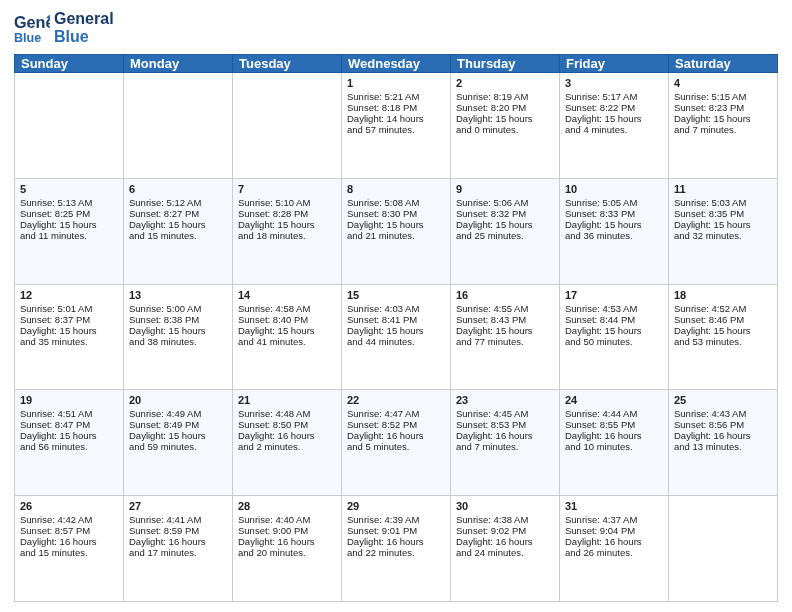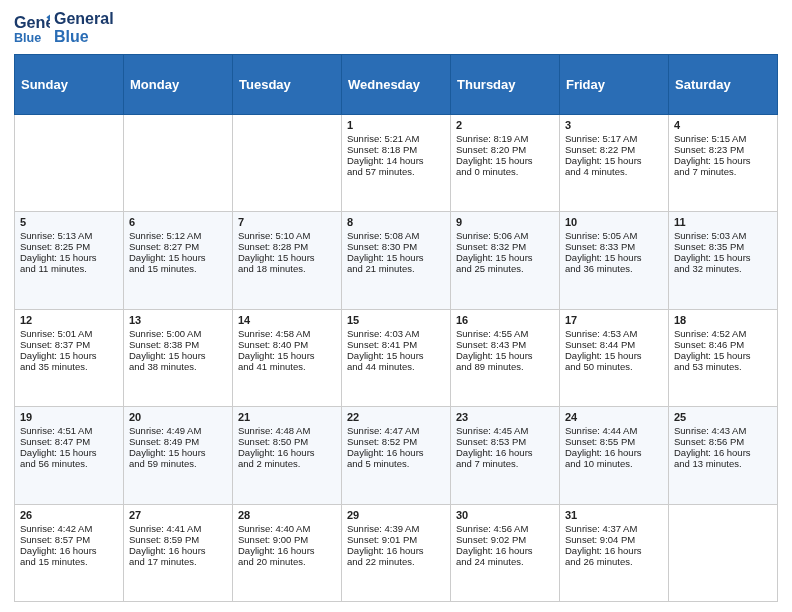--- a/index.html
+++ b/index.html
@@ -49,21 +49,21 @@
       border: 1px solid #ccc;
       border-collapse: collapse;
       width: 100%;
       flex: 1;
       table-layout: fixed;
     }
     .calendar th {
       background-color: #2a6db5;
       color: #fff;
       text-align: left;
-      padding: 22px 6px;
+      padding: 1px 6px;
       font-size: 13px;
       font-weight: bold;
       border: 1px solid #1a5a9b;
     }
     .calendar td {
       vertical-align: top;
       border: 1px solid #ccc;
       padding: 4px 5px;
       font-size: 9.5px;
       color: #222;
@@ -229,21 +229,21 @@
             <div>Sunrise: 4:03 AM</div>
             <div>Sunset: 8:41 PM</div>
             <div>Daylight: 15 hours</div>
             <div>and 44 minutes.</div>
           </td>
           <td>
             <span class="day-number">16</span>
             <div>Sunrise: 4:55 AM</div>
             <div>Sunset: 8:43 PM</div>
             <div>Daylight: 15 hours</div>
-            <div>and 89 minutes.</div>
+            <div>and 77 minutes.</div>
           </td>
           <td>
             <span class="day-number">17</span>
             <div>Sunrise: 4:53 AM</div>
             <div>Sunset: 8:44 PM</div>
             <div>Daylight: 15 hours</div>
             <div>and 50 minutes.</div>
           </td>
           <td>
             <span class="day-number">18</span>
@@ -328,21 +328,21 @@
           </td>
           <td>
             <span class="day-number">29</span>
             <div>Sunrise: 4:39 AM</div>
             <div>Sunset: 9:01 PM</div>
             <div>Daylight: 16 hours</div>
             <div>and 22 minutes.</div>
           </td>
           <td>
             <span class="day-number">30</span>
-            <div>Sunrise: 4:56 AM</div>
+            <div>Sunrise: 4:38 AM</div>
             <div>Sunset: 9:02 PM</div>
             <div>Daylight: 16 hours</div>
             <div>and 24 minutes.</div>
           </td>
           <td>
             <span class="day-number">31</span>
             <div>Sunrise: 4:37 AM</div>
             <div>Sunset: 9:04 PM</div>
             <div>Daylight: 16 hours</div>
             <div>and 26 minutes.</div>

